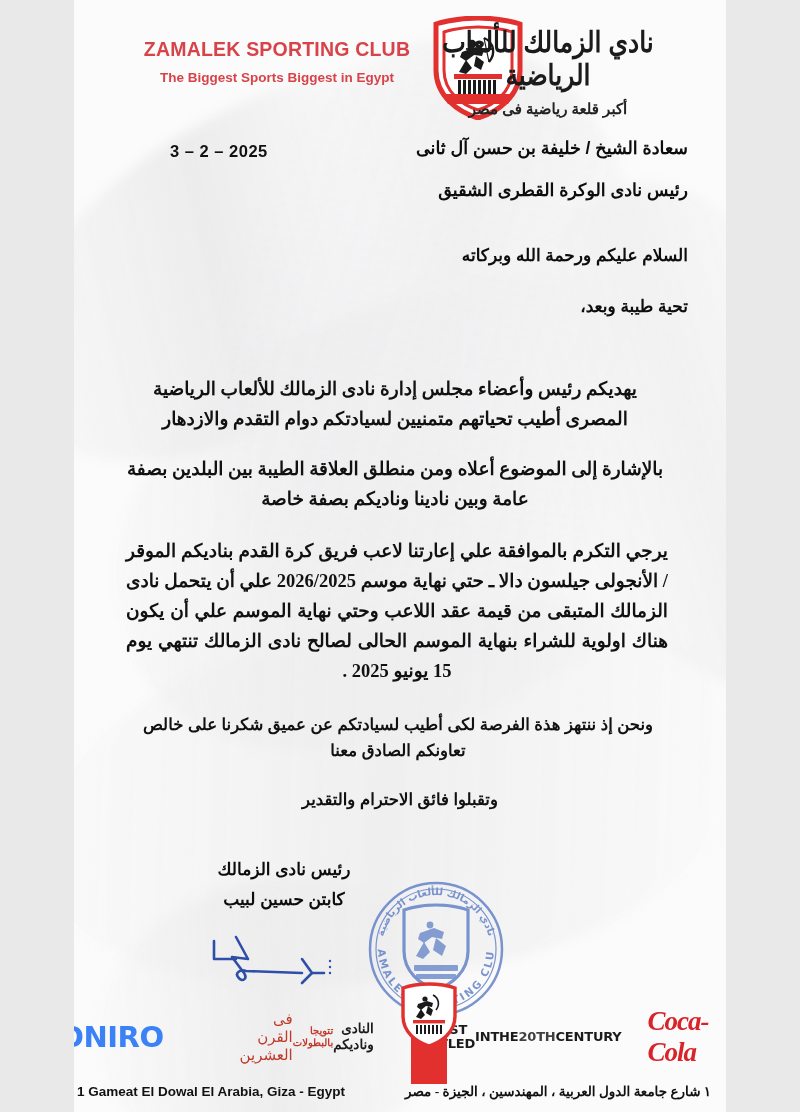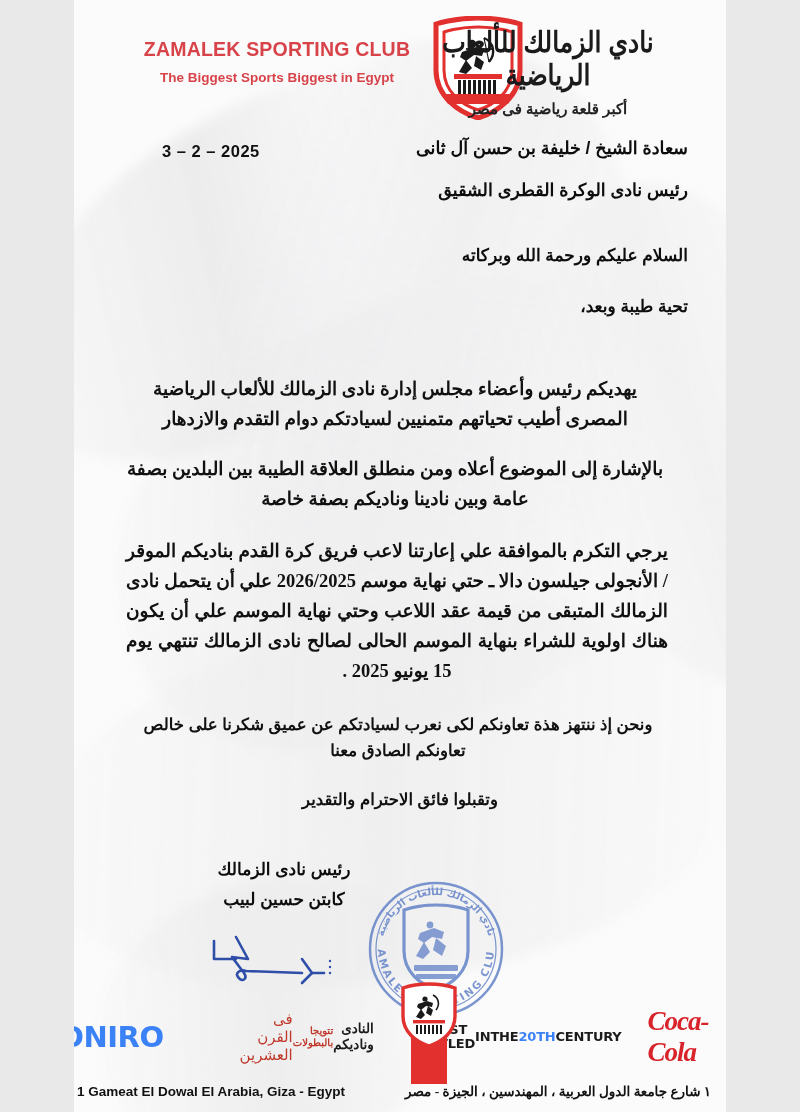--- a/index.html
+++ b/index.html
@@ -106,21 +106,21 @@
   .crest svg { display: block; width: 100%; height: 100%; }
 
   
   .addr-row {
     position: relative;
     height: 46px;
     margin-top: 14px;
   }
   .date {
     position: absolute;
-    left: 88px;
+    left: 96px;
     top: 8px;
     font-size: 16.5px;
     font-weight: bold;
     color: #111;
     letter-spacing: .5px;
   }
   .rtl {
     direction: rtl;
     text-align: right;
     color: #0d0d0d;
@@ -302,21 +302,21 @@
     z-index: 2;
   }
   .most-titled {
     line-height: 1.08;
     font-size: 13px;
     font-weight: bold;
     color: #1b1b1b;
     letter-spacing: -.2px;
     font-family: "DejaVu Sans", sans-serif;
   }
-  .most-titled .mt-red { color: #3b82f6; }
+  .most-titled .mt-red { color: #404040; }
   .cola {
     font-family: "Liberation Serif", "DejaVu Serif", serif;
     font-style: italic;
     font-weight: bold;
     font-size: 27px;
     color: #d8232a;
     letter-spacing: -1px;
   }
   .seven-wrap { display: flex; align-items: center; gap: 2px; }
   .seven-tri {
@@ -420,21 +420,21 @@
     </div>
 
     <div class="addr-line2">رئيس نادى الوكرة القطرى الشقيق</div>
 
     <div class="greet g1">السلام عليكم ورحمة الله وبركاته</div>
     <div class="greet g2">تحية طيبة وبعد،</div>
 
     <div class="para para-serif p1">يهديكم رئيس وأعضاء مجلس إدارة نادى الزمالك للألعاب الرياضية المصرى أطيب تحياتهم متمنيين لسيادتكم دوام التقدم والازدهار</div>
     <div class="para para-serif p2">بالإشارة إلى الموضوع أعلاه ومن منطلق العلاقة الطيبة بين البلدين بصفة عامة وبين نادينا وناديكم بصفة خاصة</div>
     <div class="para para-serif p3">يرجي التكرم بالموافقة علي إعارتنا لاعب فريق كرة القدم بناديكم الموقر / الأنجولى جيلسون دالا  ـ حتي نهاية موسم 2026/2025 علي أن يتحمل نادى الزمالك المتبقى من قيمة عقد اللاعب وحتي نهاية الموسم علي أن يكون هناك اولوية للشراء بنهاية الموسم الحالى لصالح نادى الزمالك تنتهي يوم 15 يونيو 2025 .</div>
-    <div class="para para-sans p4">ونحن إذ ننتهز هذة تعاونكم لكى نعرب لسيادتكم عن عميق شكرنا على خالص تعاونكم الصادق معنا</div>
+    <div class="para para-sans p4">ونحن إذ ننتهز هذة الفرصة لكى أطيب لسيادتكم عن عميق شكرنا على خالص تعاونكم الصادق معنا</div>
     <div class="para para-sans p5">وتقبلوا فائق الاحترام والتقدير</div>
 
     <div class="sign-block">
       <div class="sign-name">
         <div>رئيس نادى الزمالك</div>
         <div>كابتن حسين لبيب</div>
       </div>
 
       <div class="signature">
         <svg viewBox="0 0 150 70" xmlns="http://www.w3.org/2000/svg">

